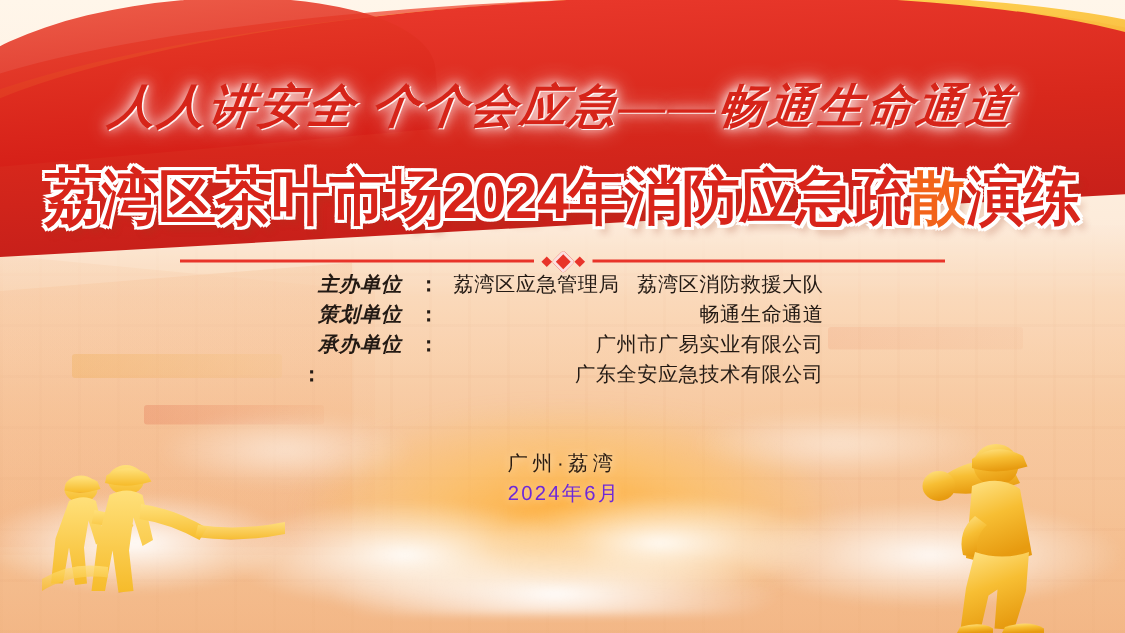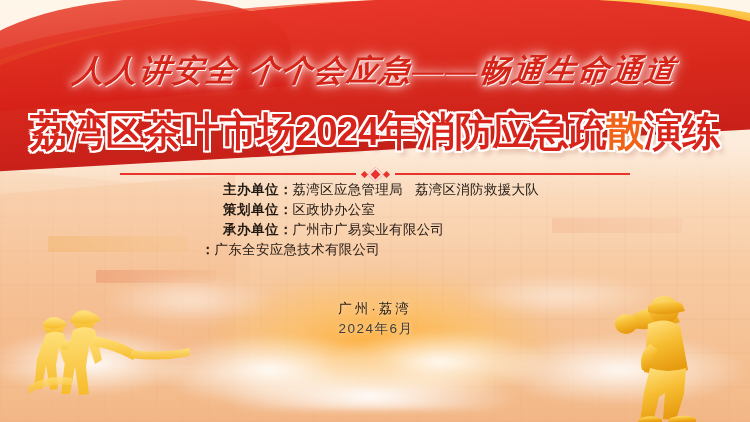--- a/index.html
+++ b/index.html
@@ -166,35 +166,36 @@
   }
 
   .orgblock{
     position:absolute;left:0;right:0;top:180px;
     display:flex;flex-direction:column;align-items:center;
     font-size:13.5px;color:#231a14;line-height:20px;
   }
   .orgrow{display:flex;align-items:flex-start;width:348px;}
   .orglabel{
     font-weight:700;width:78px;flex:0 0 78px;letter-spacing:.5px;
-    text-align:right;
+    text-align:center;
+    font-style:italic;
   }
   .orgcolon{flex:0 0 10px;font-weight:700;}
-  .orgval{flex:1;text-align:left;letter-spacing:.3px;}
+  .orgval{flex:1;text-align:right;letter-spacing:.3px;}
   .orgval .gap{display:inline-block;width:12px;}
   .orgrow.cont .orglabel,.orgrow.cont .orgcolon{visibility:hidden;}
 
   .place{
     position:absolute;left:0;right:0;top:298px;text-align:center;
     font-size:13.5px;color:#2a1c12;letter-spacing:3px;line-height:22px;
     text-shadow:0 0 6px rgba(255,255,255,.6);
   }
   .date{
     position:absolute;left:2px;right:0;top:320px;text-align:center;
-    font-size:13.5px;color:#404040;letter-spacing:1.5px;
+    font-size:13.5px;color:#6d28d9;letter-spacing:1.5px;
     text-shadow:0 0 6px rgba(255,255,255,.6);
   }
 </style>
 </head>
 <body>
 
 <div id="poster">
 
   <div class="layer bg-sky"></div>
   <div class="layer bg-photo"></div>
@@ -306,21 +307,21 @@
     <div class="orgrow">
       <span class="orglabel">主办单位</span>
       <span class="orgcolon">：</span>
       <span class="orgval"><span>荔湾区应急管理局</span><span class="gap"></span><span>荔湾区消防救援大队</span></span>
     </div>
 
 
     <div class="orgrow">
       <span class="orglabel">策划单位</span>
       <span class="orgcolon">：</span>
-      <span class="orgval">区政协办公室</span>
+      <span class="orgval">畅通生命通道</span>
     </div>
 
     <div class="orgrow">
       <span class="orglabel">承办单位</span>
       <span class="orgcolon">：</span>
       <span class="orgval">广州市广易实业有限公司</span>
     </div>
 
     <div class="orgrow">
       <span class="orgcolon">：</span>

